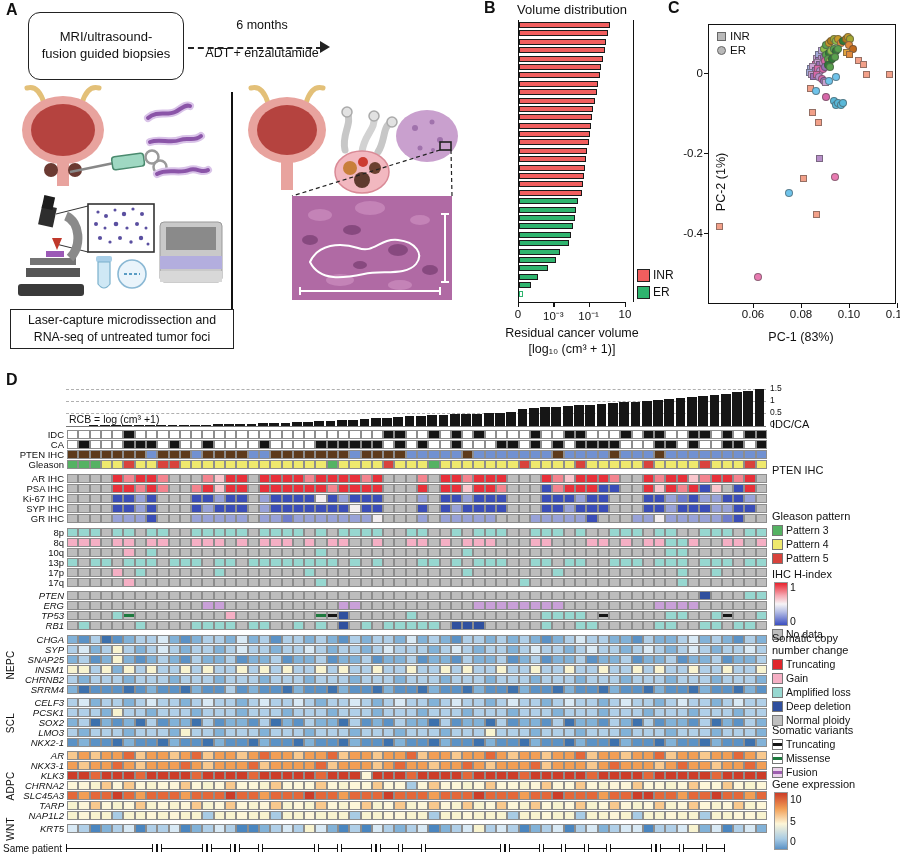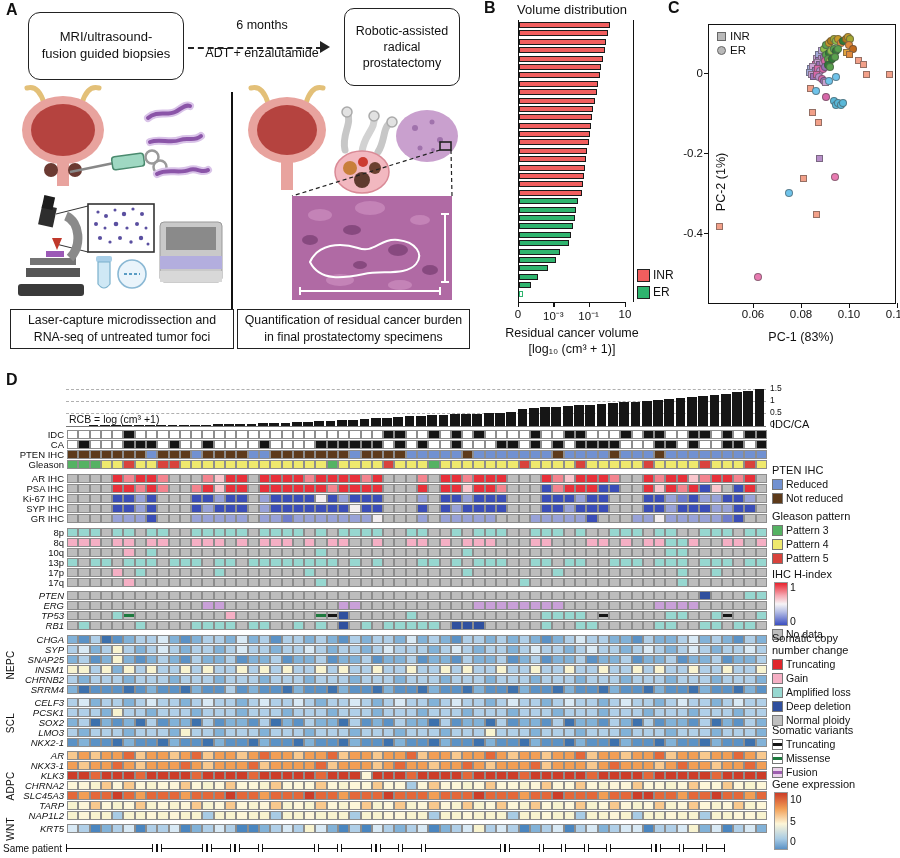--- a/index.html
+++ b/index.html
@@ -97,25 +97,20 @@
   <div class="plabel" style="left:6px;top:2px">A</div>
   <div class="abox" id="a-box1">
     <div>MRI/ultrasound-</div>
     <div>fusion guided biopsies</div>
   </div>
   <div id="a-arrowwrap">
     <div>6 months</div>
     <div id="a-dash"></div>
     <div id="a-arrowhead"></div>
     <div id="a-arrowtext2">ADT + enzalutamide</div>
-  </div>
-  <div class="abox" id="a-box2">
-    <div>Robotic-assisted</div>
-    <div>radical</div>
-    <div>prostatectomy</div>
   </div>
   <svg width="462" height="372" viewBox="0 0 462 372">
 
     <g>
       <path d="M44,103 C40,90 34,86 27,88" stroke="#e3c078" stroke-width="5" fill="none" stroke-linecap="round"></path>
       <path d="M82,103 C86,90 92,86 99,88" stroke="#e3c078" stroke-width="5" fill="none" stroke-linecap="round"></path>
       <ellipse cx="63" cy="130" rx="41" ry="34" fill="#e8a39e"></ellipse>
       <ellipse cx="63" cy="130" rx="32" ry="26" fill="#b5433f"></ellipse>
       <path d="M57,160 L57,186 L69,186 L69,160 Z" fill="#e8a39e"></path>
       <circle cx="51" cy="170" r="7" fill="#6b3a32"></circle>
@@ -245,21 +240,20 @@
       <line x1="300" y1="291" x2="440" y2="291" stroke="#fff" stroke-width="2"></line>
       <line x1="300" y1="287" x2="300" y2="295" stroke="#fff" stroke-width="2"></line>
       <line x1="440" y1="287" x2="440" y2="295" stroke="#fff" stroke-width="2"></line>
       <line x1="445" y1="214" x2="445" y2="282" stroke="#fff" stroke-width="2"></line>
       <line x1="441" y1="214" x2="449" y2="214" stroke="#fff" stroke-width="2"></line>
       <line x1="441" y1="282" x2="449" y2="282" stroke="#fff" stroke-width="2"></line>
     </g>
   </svg>
   <div id="a-divider"></div>
   <div class="caption" id="a-cap1">Laser-capture microdissection and RNA-seq of untreated tumor foci</div>
-  <div class="caption" id="a-cap2">Quantification of residual cancer burden in final prostatectomy specimens</div>
 </section>
 
 <section id="panelB">
   <div class="plabel" style="left:22px;top:0">B</div>
   <div id="b-title">Volume distribution</div>
   <div id="b-plot">
     <div id="b-bars">
         <div class="bbar" style="width: 90.95px; background: rgb(241, 94, 94);"></div>
         <div class="bbar" style="width: 88.81px; background: rgb(241, 94, 94);"></div>
         <div class="bbar" style="width: 87.205px; background: rgb(241, 94, 94);"></div>
@@ -3105,30 +3099,20 @@
         <div class="sp-seg" style="width: 19.5806px;"></div>
         <div class="sp-seg" style="width: 19.5806px;"></div>
       </div>
   </div>
   <div id="legend">
     <div class="leg-sec" id="leg-idcca">
       <div class="leg-title">IDC/CA</div>
     </div>
     <div class="leg-sec" id="leg-pten">
       <div class="leg-title">PTEN IHC</div>
-      <div class="items">
-          <div class="leg-item">
-            <span class="leg-sw" style="background: rgb(113, 145, 209);"></span>
-            <span>Reduced</span>
-          </div>
-          <div class="leg-item">
-            <span class="leg-sw" style="background: rgb(93, 58, 26);"></span>
-            <span>Not reduced</span>
-          </div>
-        </div>
     </div>
     <div class="leg-sec" id="leg-gleason">
       <div class="leg-title">Gleason pattern</div>
       <div class="items">
           <div class="leg-item">
             <span class="leg-sw" style="background: rgb(85, 178, 99);"></span>
             <span>Pattern 3</span>
           </div>
           <div class="leg-item">
             <span class="leg-sw" style="background: rgb(239, 233, 109);"></span>

